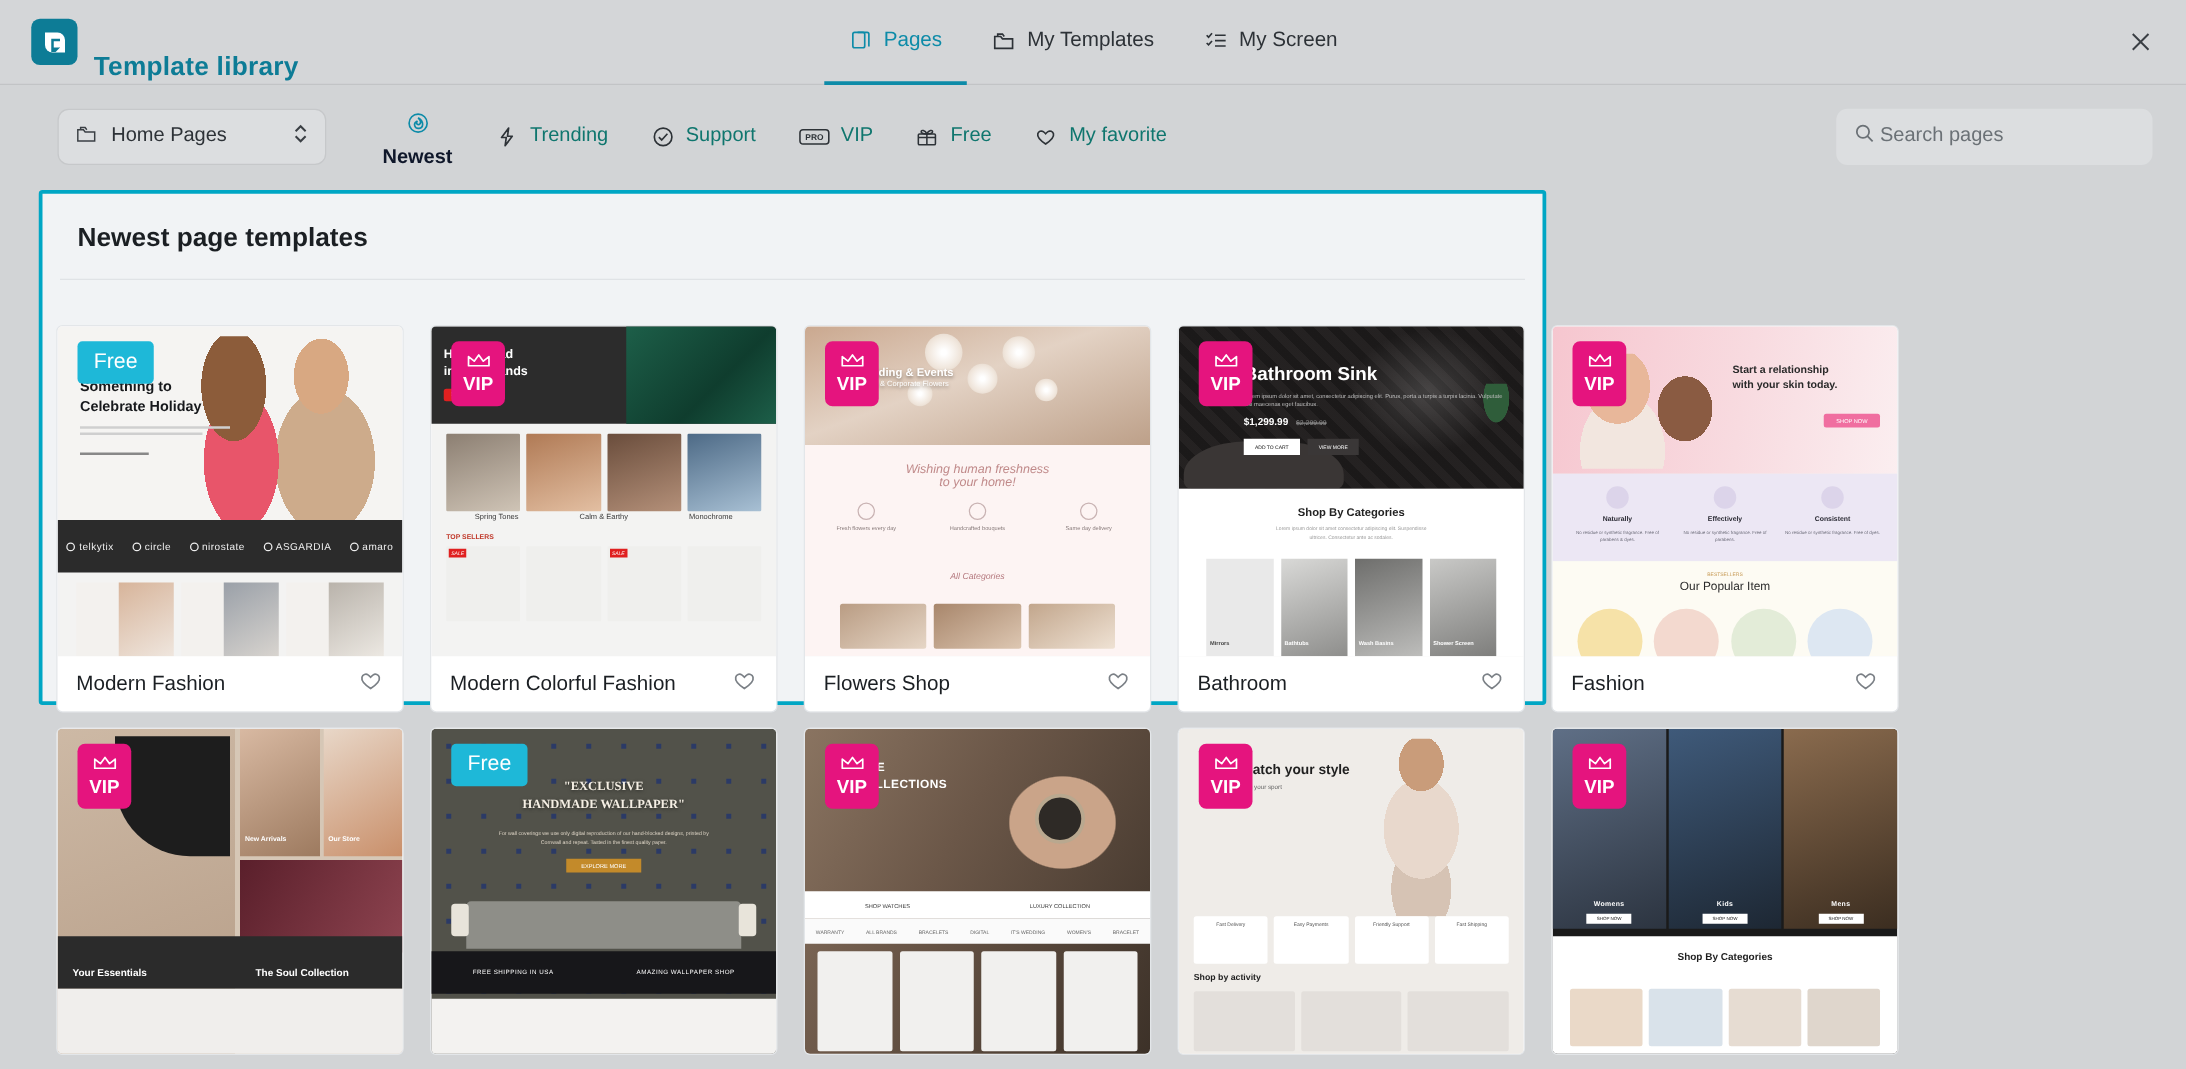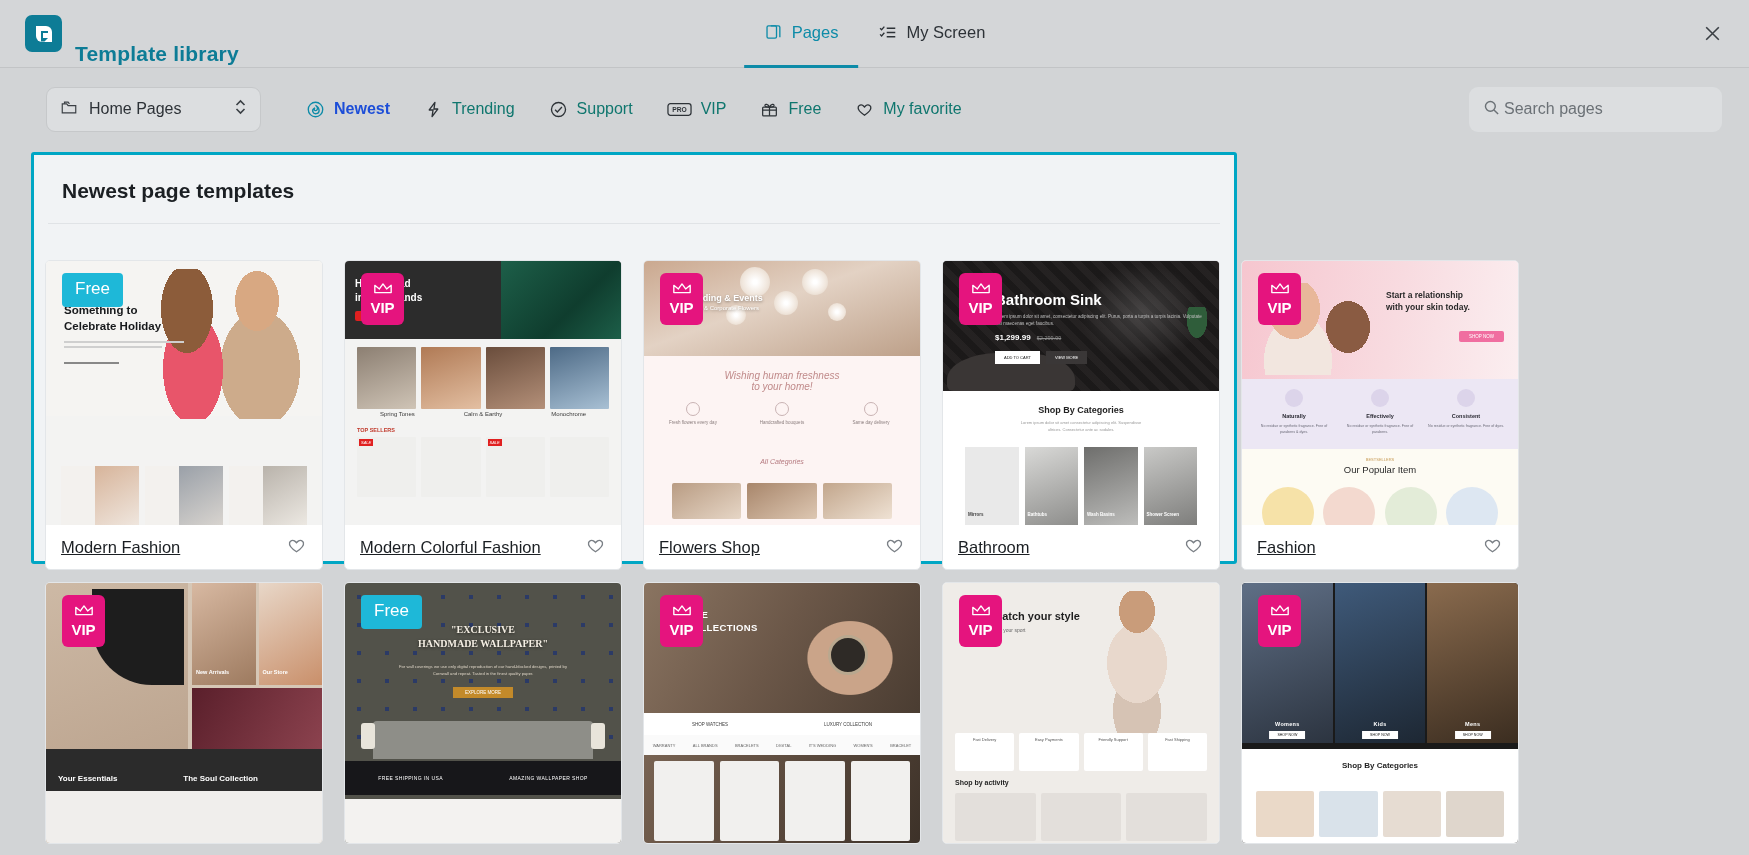--- a/index.html
+++ b/index.html
@@ -74,21 +74,21 @@
     cursor: pointer;
   }
   .select-label { font-size: 16px; color: #2d3237; flex: 1; }
   .chips { display: flex; align-items: center; margin-left: 28px; }
   .chip {
     display: flex; align-items: center; gap: 9px;
     padding: 0 17px; height: 40px;
     font-size: 16px; color: #0f766e; cursor: pointer;
     white-space: nowrap;
   }
-  .chip.active { color: #1d4ed8; font-weight: bold; }
+  .chip.active { color: #0f172a; font-weight: bold; flex-direction: column; }
   .chip svg { display: block; flex: none; }
 
   .search-box {
     position: absolute; right: 27px;
     width: 253px; height: 45px;
     background: #dcdee0;
     border-radius: 9px;
     display: flex; align-items: center; gap: 4px;
     padding: 0 14px;
   }
@@ -148,21 +148,21 @@
     position: relative;
     height: 264px;
     overflow: hidden;
     background: #f3f3f2;
   }
   .card-foot {
     height: 44px;
     display: flex; align-items: center; justify-content: space-between;
     padding: 0 15px;
   }
-  .card-name { font-size: 16.5px; color: #1b1f23; text-decoration: underline; }
+  .card-name { font-size: 16.5px; color: #1b1f23; }
   .heart { cursor: pointer; flex: none; }
 
   
   .badge {
     position: absolute; left: 16px; top: 12px; z-index: 3;
   }
   .badge-free {
     background: #1eb8d8; color: #fff;
     font-size: 17px; padding: 6px 13px 8px;
     border-radius: 4px; font-weight: 500;
@@ -427,21 +427,21 @@
   }
   .t-acc .bar {
     position: absolute; left: 0; right: 0; bottom: 56px; height: 42px;
     background: #2b2b2b;
   }
   .t-acc .ess {
     position: absolute; left: 12px; bottom: 64px;
     color: #fff; font-size: 8px; font-weight: bold;
   }
   .t-acc .soul {
-    position: absolute; right: 64px; bottom: 64px;
+    position: absolute; right: 43px; bottom: 64px;
     color: #fff; font-size: 8px; font-weight: bold; text-align: right;
   }
   .t-acc .foot { position: absolute; left: 0; right: 0; bottom: 0; height: 56px; background: #f0eeec; }
 
   .t-wall .bgp {
     inset: 0;
     background:
       radial-gradient(circle 5px at 14px 14px, #2b3a66 0 46%, transparent 48%),
       linear-gradient(#52524a,#52524a);
     background-size: 28px 28px, 100% 100%;
@@ -593,20 +593,29 @@
 
   <div class="tabs">
     <div class="tab active">
       <span>
         <svg width="19" height="19" viewBox="0 0 20 20" fill="none" stroke="#0d8ba8" stroke-width="1.4">
           <rect x="3" y="3" width="10" height="13" rx="1.5"></rect>
           <path d="M7 3 h8 a1.5 1.5 0 0 1 1.5 1.5 V15"></path>
         </svg>
       </span>
       <span>Pages</span>
+    </div>
+    <div class="tab">
+      <span>
+        <svg width="19" height="19" viewBox="0 0 20 20" fill="none" stroke="#2d3237" stroke-width="1.4">
+          <path d="M2.5 6.5 h5 l1.5 2 h8.5 v8 h-15 Z"></path>
+          <path d="M5 6.5 V4.5 h4 l1.5 2"></path>
+        </svg>
+      </span>
+      <span>My Templates</span>
     </div>
     <div class="tab">
       <span>
         <svg width="19" height="19" viewBox="0 0 20 20" fill="none" stroke="#2d3237" stroke-width="1.4">
           <path d="M2 5.5 l1.6 1.6 L6.5 3.8"></path>
           <path d="M2 12 l1.6 1.6 L6.5 10.3"></path>
           <path d="M9 5.5 h9 M9 10 h9 M9 14.5 h9"></path>
         </svg>
       </span>
       <span>My Screen</span>
@@ -722,20 +731,27 @@
     <div class="card tall">
       <div class="thumb t-modern-fashion">
         <div class="mk">
           <div class="mk-hero hero"></div>
           <div class="ppl"></div>
           <div class="head1">Something to<br>Celebrate Holiday</div>
           <div class="lines">
             <div style="height:2px;background:#cfcfcf;margin-bottom:3px"></div>
             <div style="height:2px;background:#cfcfcf;width:82%"></div>
             <div style="height:2px;background:#888;width:46%;margin-top:14px"></div>
+          </div>
+          <div class="logos">
+            <span class="lg"><i class="lgdot"></i>telkytix</span>
+            <span class="lg"><i class="lgdot"></i>circle</span>
+            <span class="lg"><i class="lgdot"></i>nirostate</span>
+            <span class="lg"><i class="lgdot"></i>ASGARDIA</span>
+            <span class="lg"><i class="lgdot"></i>amaro</span>
           </div>
           <div class="cards3">
             <div class="c3">
                 <div class="ph" style="background:linear-gradient(150deg,#d7b49a,#efe6de)"></div>
               </div>
             <div class="c3">
                 <div class="ph" style="background:linear-gradient(150deg,#9aa0a8,#d8d4cf)"></div>
               </div>
             <div class="c3">
                 <div class="ph" style="background:linear-gradient(150deg,#b9b3ab,#ece8e2)"></div>

